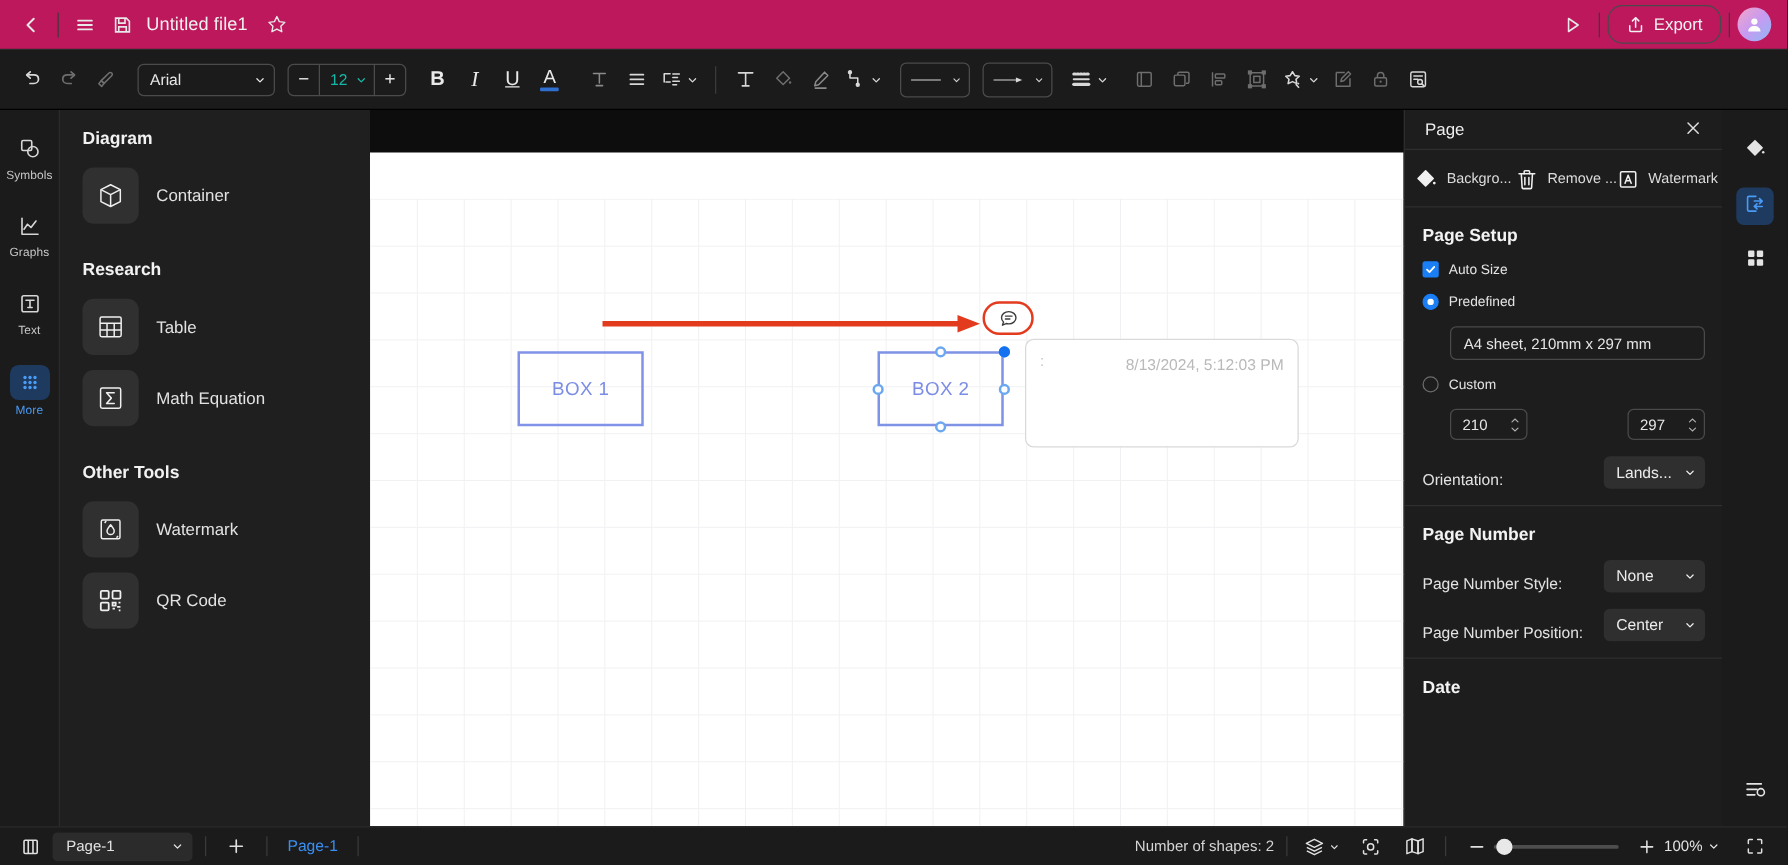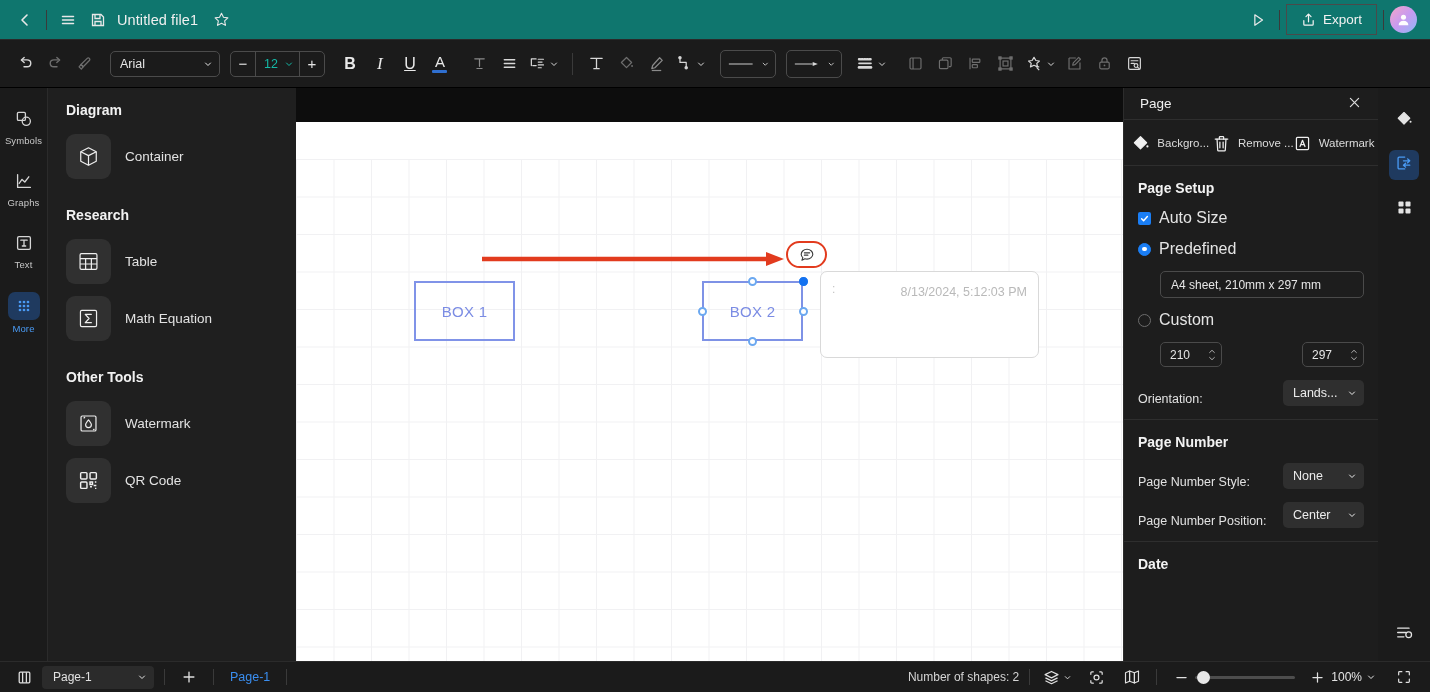--- a/index.html
+++ b/index.html
@@ -8,34 +8,34 @@
     background: #1b1b1b;
     font-family: "Liberation Sans", sans-serif;
     overflow: hidden;
     -webkit-font-smoothing: antialiased;
   }
   .app { position: relative; width: 1430px; height: 692px; background: #1b1b1b; }
 
   
   .titlebar {
     position: absolute; left: 0; top: 0; width: 1430px; height: 40px;
-    background: #0f766e; display: flex; align-items: center;
+    background: #be185d; display: flex; align-items: center;
     border-bottom: 1px solid #2a2a2a;
   }
   .tb-btn {
     width: 30px; height: 30px; display: flex; align-items: center; justify-content: center;
     color: #e8e8e8; border-radius: 4px; cursor: pointer;
   }
   .tb-sep { width: 1px; height: 20px; background: #3a3a3a; margin: 0 6px; }
   .doc-title {
     color: #f0f0f0; font-size: 14.5px; letter-spacing: .1px; margin: 0 8px 0 4px; white-space: nowrap;
   }
   .export-btn {
     display: flex; align-items: center; gap: 7px; height: 31px; padding: 0 14px;
-    border: 1px solid #4a4a4a; border-radius: 0; color: #f2f2f2; font-size: 13.5px;
+    border: 1px solid #4a4a4a; border-radius: 12px; color: #f2f2f2; font-size: 13.5px;
     cursor: pointer; background: transparent; text-align: center;
   }
   .avatar {
     width: 27px; height: 27px; border-radius: 50%;
     background: linear-gradient(135deg, #f4a6c8 0%, #c79af0 50%, #8fb8f5 100%);
     display: flex; align-items: center; justify-content: center; cursor: pointer;
   }
 
   
   .toolbar {
@@ -192,21 +192,21 @@
     width: 13px; height: 13px; border-radius: 2px; background: #1a7ef5;
     display: flex; align-items: center; justify-content: center; cursor: pointer; flex: none;
   }
   .cb svg { display: block; }
   .rb {
     width: 13px; height: 13px; border-radius: 50%; border: 1.6px solid #6c6c6c;
     cursor: pointer; flex: none; display: flex; align-items: center; justify-content: center;
   }
   .rb.on { border-color: #1a7ef5; background: #1a7ef5; }
   .rb.on::after { content: ""; width: 4.5px; height: 4.5px; border-radius: 50%; background: #fff; }
-  .lbl { color: #e4e4e4; font-size: 16px; }
+  .lbl { color: #e4e4e4; font-size: 11px; }
   .textbox {
     margin: 0 0 13px 22px; height: 27px; border: 1px solid #4a4a4a; border-radius: 5px;
     display: flex; align-items: center; padding: 0 10px; color: #e6e6e6; font-size: 12px;
     cursor: text; background: transparent;
   }
   .num-row { display: flex; gap: 0; margin: 0 0 13px 22px; justify-content: space-between; }
   .numbox {
     width: 62px; height: 25px; border: 1px solid #4a4a4a; border-radius: 5px;
     display: flex; align-items: center; justify-content: space-between; padding: 0 5px 0 9px;
     color: #e6e6e6; font-size: 12px; cursor: text;

